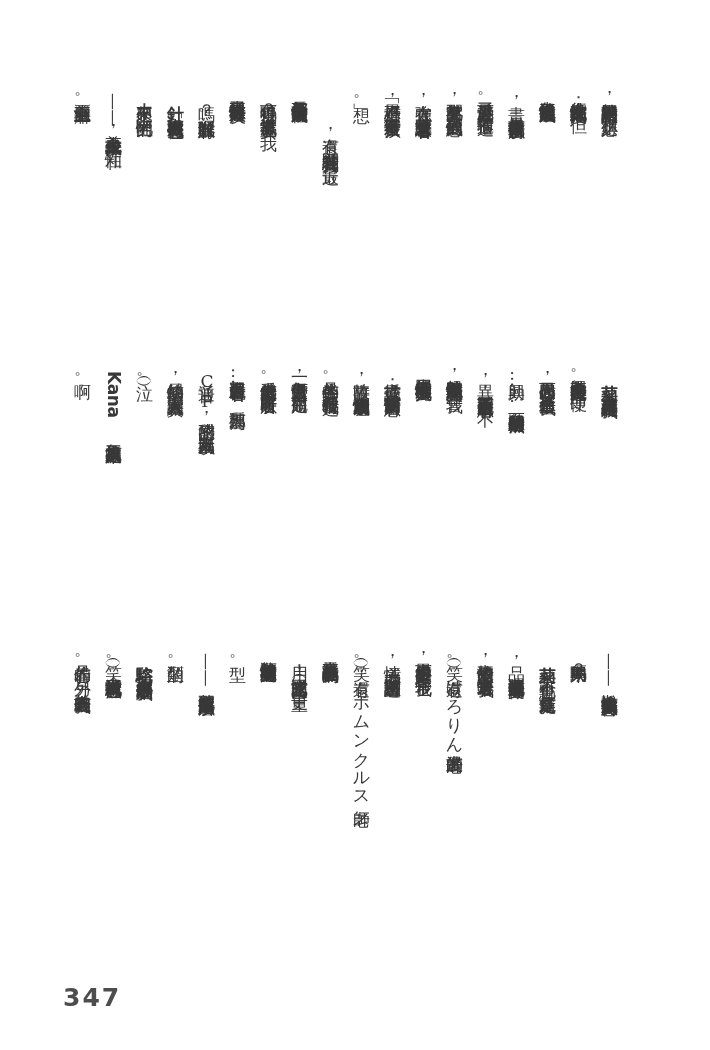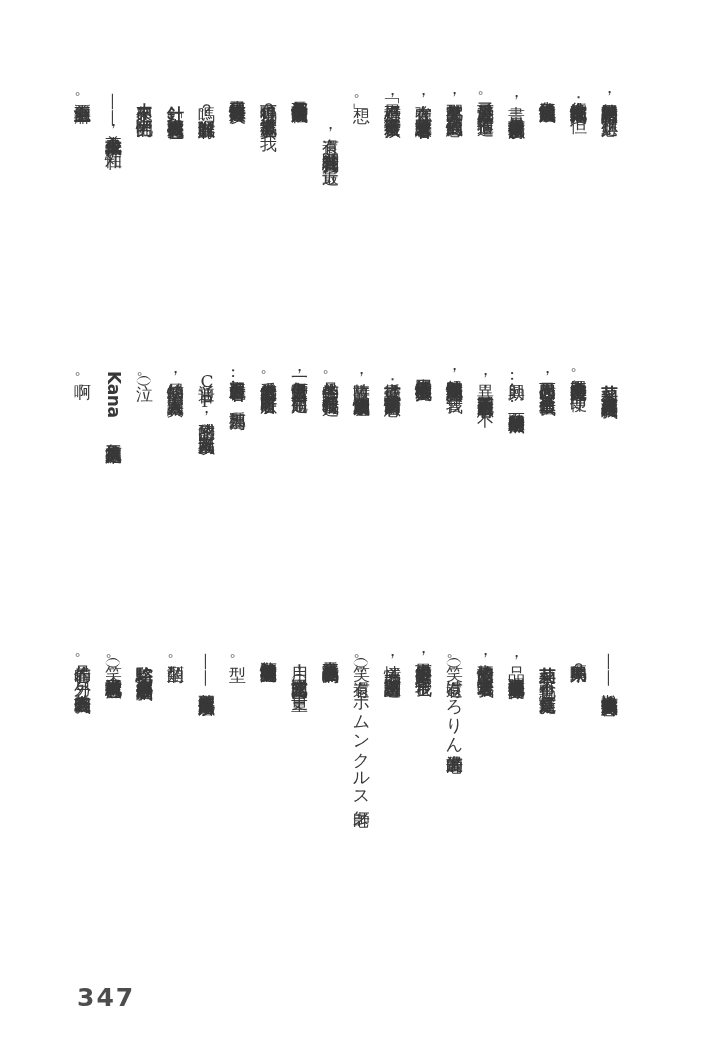--- a/index.html
+++ b/index.html
@@ -28,21 +28,21 @@
     letter-spacing: -0.4px;
     white-space: nowrap;
   }
   .col .bold {
     font-weight: bold;
     font-family: "DejaVu Sans", sans-serif;
   }
   .col .upright { text-orientation: upright; }
   .pagenum {
     position: absolute;
-    left: 77px;
+    left: 63px;
     top: 983px;
     font-family: "DejaVu Sans", sans-serif;
     font-weight: bold;
     font-size: 25px;
     letter-spacing: 2px;
     color: #4d4d4d;
   }
 </style>
 </head>
 <body>

